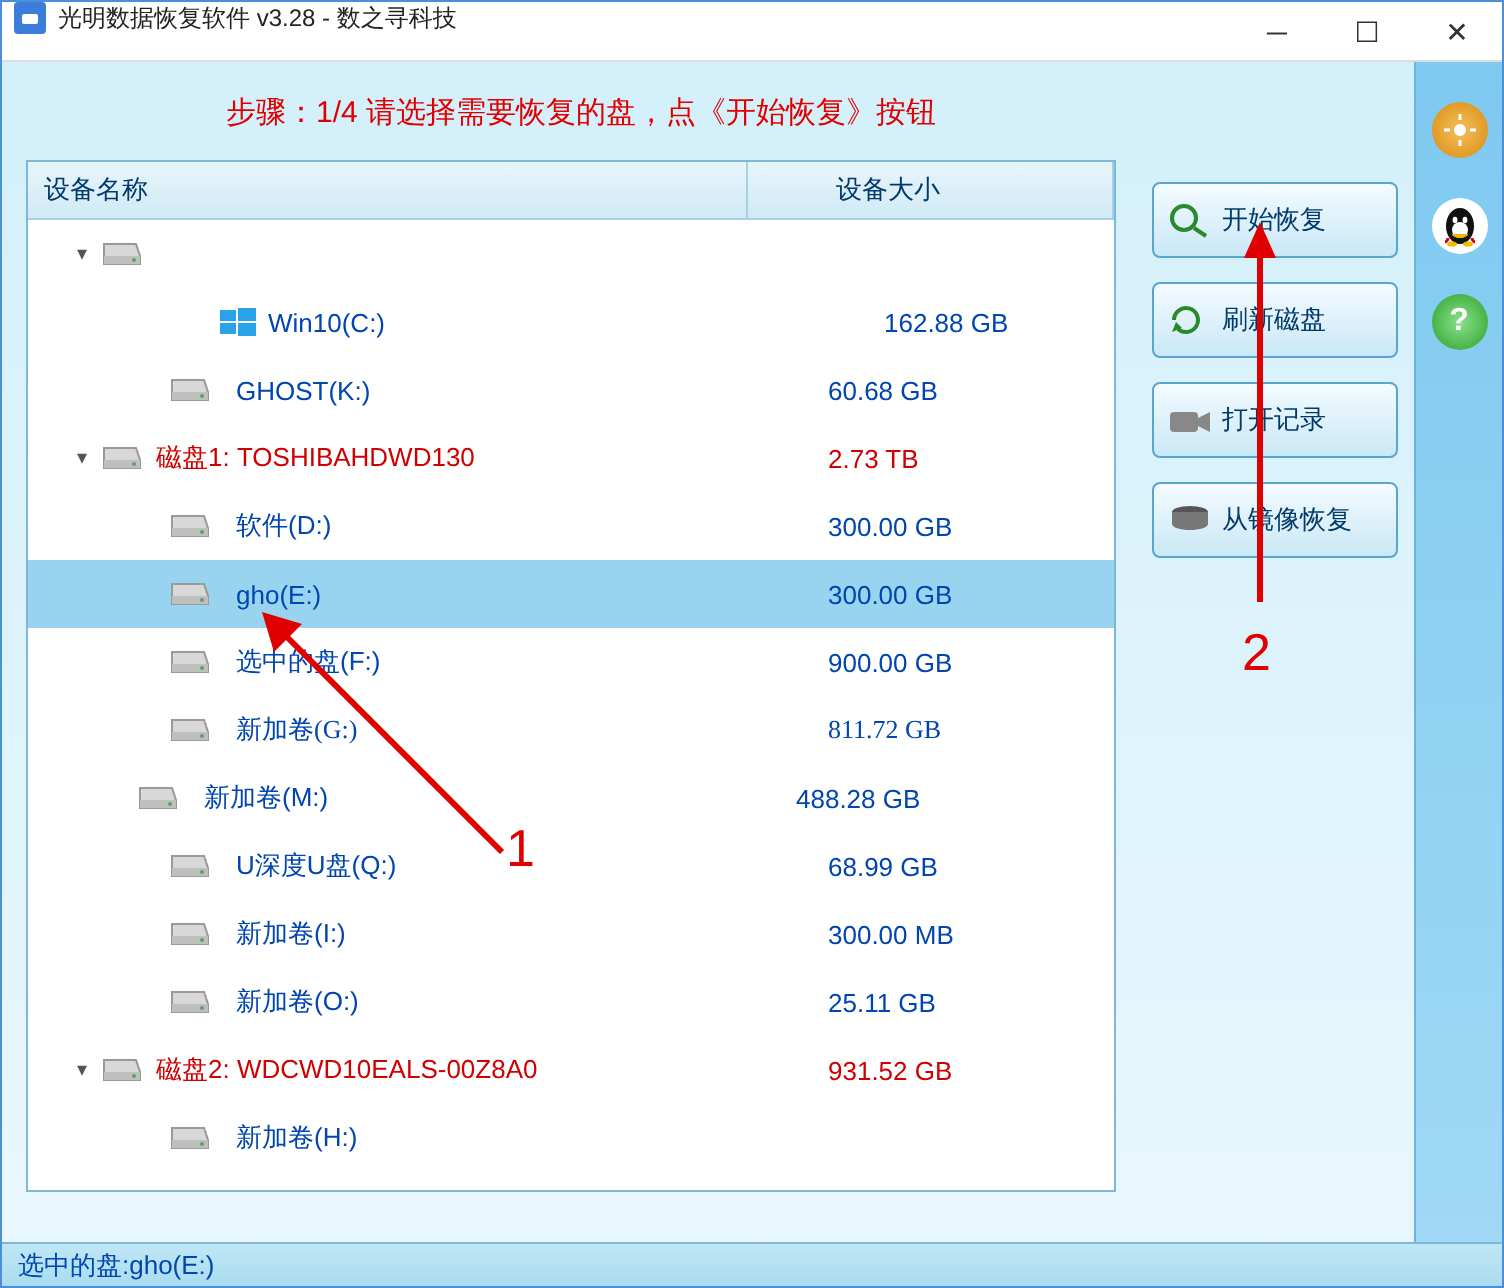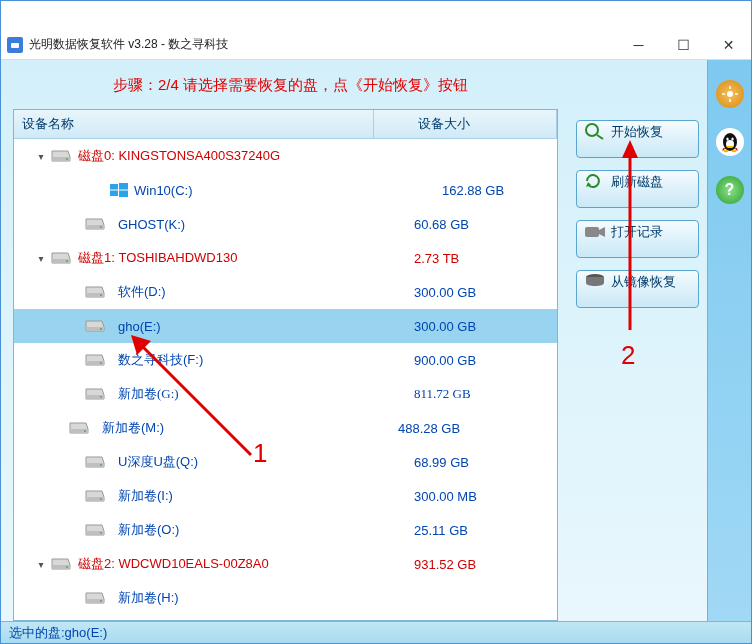--- a/index.html
+++ b/index.html
@@ -1,18 +1,18 @@
 <!DOCTYPE html>
 <html><head>
 <meta charset="utf-8">
 <style>
 * { box-sizing: border-box; margin: 0; padding: 0; }
 body { font-family: "Microsoft YaHei", Arial, sans-serif; font-size: 13px; background: #fff; }
 .window { width: 752px; height: 644px; border: 1px solid #4a90d9; display: flex; flex-direction: column; position: relative; }
-.titlebar { height: 30px; background: #fff; display: flex; align-items: center; padding: 0 0 0 6px; border-bottom: 1px solid #ddd; margin-top: 29px; }
+.titlebar { height: 30px; background: #fff; display: flex; padding: 0 0 0 6px; border-bottom: 1px solid #ddd; }
 .titlebar-icon { width: 16px; height: 16px; background: #3b7dd8; margin-right: 6px; border-radius: 2px; display:flex; align-items:center; justify-content:center; }
 .titlebar-icon svg { width:10px; height:10px; }
 .titlebar-text { flex: 1; font-size: 12px; color: #222; }
 .win-controls { display: flex; }
 .win-btn { width: 45px; height: 30px; display: flex; align-items: center; justify-content: center; font-size: 14px; color: #333; cursor: pointer; }
 
 .content { flex: 1; display: flex; background: linear-gradient(180deg, #d3f0fa 0%, #e8f7fd 100%); position: relative; overflow: hidden; }
 .main-area { flex: 1; display: flex; flex-direction: column; padding: 8px 0 0 8px; }
 .step-text { text-align: center; color: #e00000; font-size: 15px; padding: 8px 0 14px 0; font-weight: normal; }
 
@@ -30,21 +30,21 @@
 .chevron { width: 14px; display: inline-flex; justify-content:center; font-size: 10px; color: #555; }
 .drive-icon { width: 22px; height: 14px; margin: 0 6px 0 2px; display:inline-flex; align-items:center; justify-content:center; }
 .drive-icon svg { width: 22px; height: 14px; }
 .win-logo { width:18px; height:14px; display:inline-flex; align-items:center; justify-content:center; }
 .rname { width: 340px; display:flex; align-items:center; }
 .rsize { flex:1; padding-left: 24px; }
 
 .sidebar { width: 135px; padding: 60px 8px 0 4px; display:flex; flex-direction:column; gap: 12px; }
 .ribbon { width: 44px; background: linear-gradient(#7ec9f0,#a0d8f5); border-left:1px solid #6bb5dc; display:flex; flex-direction:column; align-items:center; padding-top:20px; gap:20px; }
 .ribbon-icon { width:28px; height:28px; border-radius:50%; display:flex; align-items:center; justify-content:center; }
-.action-btn { height: 38px; border: 1px solid #5aa5cf; border-radius: 4px; background: linear-gradient(#f4fbff,#c9e8f6); display:flex; align-items:flex-end; padding: 16px 6px; cursor:pointer; color:#003a6a; font-size:13px; gap:4px; }
+.action-btn { height: 38px; border: 1px solid #5aa5cf; border-radius: 4px; background: linear-gradient(#f4fbff,#c9e8f6); display:flex; align-items:center; padding: 16px 6px; cursor:pointer; color:#003a6a; font-size:13px; gap:4px; }
 .btn-icon { width:24px; height:20px; display:flex; align-items:center; justify-content:center; }
 
 .statusbar { height: 22px; background: linear-gradient(#c0e6f5,#a8dcf0); border-top:1px solid #7fb8d6; padding: 2px 8px; color:#0045b0; font-size:13px; }
 
 .arrow { position:absolute; pointer-events:none; }
 .arrow svg { overflow:visible; }
 .ann-label { position:absolute; color:#e00000; font-size:26px; font-weight:normal; pointer-events:none; }
 </style>
 </head>
 <body>
@@ -61,39 +61,38 @@
     <div class="win-controls">
       <div class="win-btn">─</div>
       <div class="win-btn">☐</div>
       <div class="win-btn close">✕</div>
     </div>
   </div>
 
   <div class="content">
 
     <div class="main-area">
-      <div class="step-text">步骤：2/4 请选择需要恢复的盘，点《开始恢复》按钮</div>
+      <div class="step-text">步骤：1/4 请选择需要恢复的盘，点《开始恢复》按钮</div>
 
       <div class="table-wrap">
         <div class="table-header">
           <div class="th name">设备名称</div>
           <div class="th size">设备大小</div>
         </div>
         <div class="table-body" id="tbody">
             <div class="row disk" style="padding-left: 20px;">
               <div class="rname" style="width: 356px;">
                 <span class="chevron">▾</span>
                 <span class="drive-icon">
                   <svg viewBox="0 0 22 14">
                     <path d="M2 2 L18 2 L20 8 L20 12 L2 12 L2 8 Z" fill="#d8d8d8" stroke="#999"></path>
                     <rect x="2" y="8" width="18" height="4" fill="#bfbfbf"></rect>
                     <circle cx="17" cy="10" r="1" fill="#5a5"></circle>
                   </svg>
                 </span>
-                <span>磁盘0: KINGSTONSA400S37240G</span>
               </div>
             </div>
             <div class="row part" style="padding-left: 20px; margin-left: 28px;">
               <div class="rname" style="width: 356px;">
                 <span style="display:inline-block;width:48px"></span>
                 <span class="win-logo">
                   <svg viewBox="0 0 18 14">
                     <rect x="0" y="1" width="8" height="5.5" fill="#2aa3e8"></rect>
                     <rect x="9" y="0" width="9" height="6.5" fill="#2aa3e8"></rect>
                     <rect x="0" y="7.5" width="8" height="5.5" fill="#2aa3e8"></rect>
@@ -168,21 +167,21 @@
               <div class="rname" style="width: 356px;">
                 <span style="display:inline-block;width:48px"></span>
                 <span class="drive-icon">
                   <svg viewBox="0 0 22 14">
                     <path d="M2 2 L18 2 L20 8 L20 12 L2 12 L2 8 Z" fill="#d8d8d8" stroke="#999"></path>
                     <rect x="2" y="8" width="18" height="4" fill="#bfbfbf"></rect>
                     <circle cx="17" cy="10" r="1" fill="#5a5"></circle>
                   </svg>
                 </span>
                 <span style="width:6px;display:inline-block"></span>
-                <span>数之寻科技(F:)</span>
+                <span>选中的盘(F:)</span>
               </div>
               <div class="rsize">900.00 GB</div>
             </div>
             <div class="row part" style="padding-left: 20px; font-family: Liberation Serif, serif;">
               <div class="rname" style="width: 356px;">
                 <span style="display:inline-block;width:48px"></span>
                 <span class="drive-icon">
                   <svg viewBox="0 0 22 14">
                     <path d="M2 2 L18 2 L20 8 L20 12 L2 12 L2 8 Z" fill="#d8d8d8" stroke="#999"></path>
                     <rect x="2" y="8" width="18" height="4" fill="#bfbfbf"></rect>

